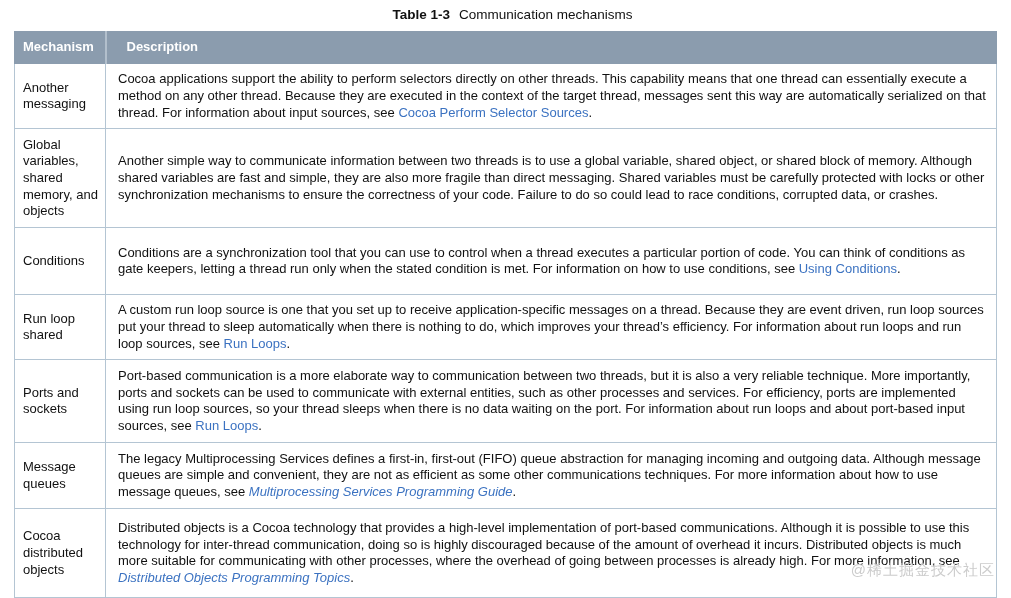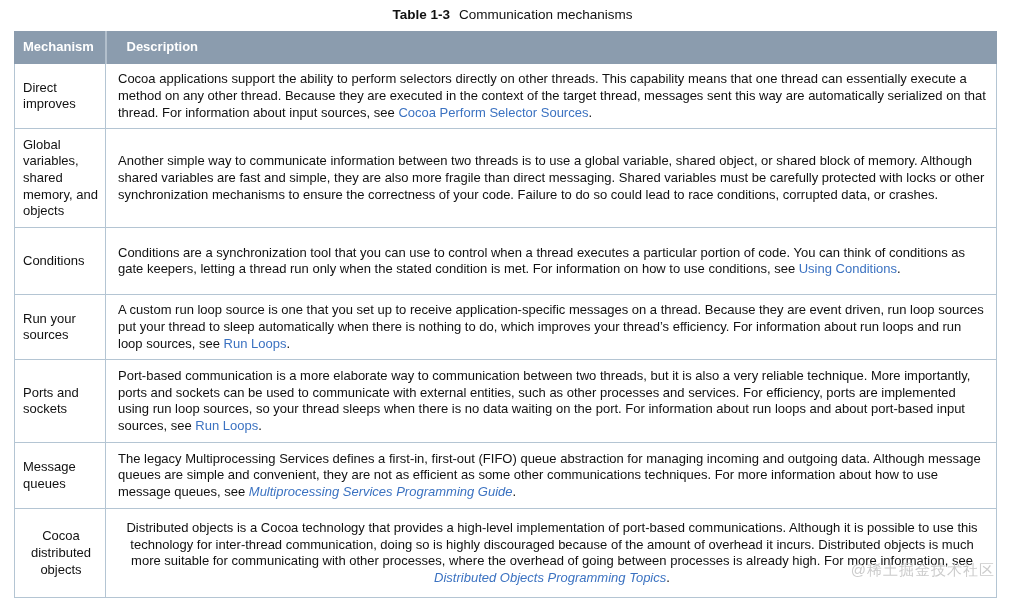--- a/index.html
+++ b/index.html
@@ -65,21 +65,21 @@
   }
   td.desc {
     padding: 6px 10px 6px 12px;
   }
   tr.row-0 { height: 65px; }
   tr.row-1 { height: 99px; }
   tr.row-2 { height: 67px; }
   tr.row-3 { height: 65px; }
   tr.row-4 { height: 83px; }
   tr.row-5 { height: 66px; }
-  tr.row-6 { height: 89px; text-align: center; }
+  tr.row-6 { height: 89px; }
   a.link {
     color: var(--link);
     text-decoration: none;
     cursor: pointer;
   }
   a.link.italic { font-style: italic; }
   .watermark {
     position: absolute;
     right: 16px;
     top: 561px;
@@ -104,33 +104,33 @@
       <col class="col-desc">
     </colgroup>
     <thead>
       <tr>
         <th class="th-mech">Mechanism</th>
         <th class="th-desc">Description</th>
       </tr>
     </thead>
     <tbody>
         <tr class="row-0">
-          <td class="mech">Direct improves</td>
+          <td class="mech">Another messaging</td>
           <td class="desc"><span>Cocoa applications support the ability to perform selectors directly on other threads. This capability means that one thread can essentially execute a method on any other thread. Because they are executed in the context of the target thread, messages sent this way are automatically serialized on that thread. For information about input sources, see </span><a href="#" class="link">Cocoa Perform Selector Sources</a><span>.</span></td>
         </tr>
         <tr class="row-1">
           <td class="mech">Global variables, shared memory, and objects</td>
           <td class="desc"><span>Another simple way to communicate information between two threads is to use a global variable, shared object, or shared block of memory. Although shared variables are fast and simple, they are also more fragile than direct messaging. Shared variables must be carefully protected with locks or other synchronization mechanisms to ensure the correctness of your code. Failure to do so could lead to race conditions, corrupted data, or crashes.</span></td>
         </tr>
         <tr class="row-2">
           <td class="mech">Conditions</td>
           <td class="desc"><span>Conditions are a synchronization tool that you can use to control when a thread executes a particular portion of code. You can think of conditions as gate keepers, letting a thread run only when the stated condition is met. For information on how to use conditions, see </span><a href="#" class="link">Using Conditions</a><span>.</span></td>
         </tr>
         <tr class="row-3">
-          <td class="mech">Run your sources</td>
+          <td class="mech">Run loop shared</td>
           <td class="desc"><span>A custom run loop source is one that you set up to receive application-specific messages on a thread. Because they are event driven, run loop sources put your thread to sleep automatically when there is nothing to do, which improves your thread’s efficiency. For information about run loops and run loop sources, see </span><a href="#" class="link">Run Loops</a><span>.</span></td>
         </tr>
         <tr class="row-4">
           <td class="mech">Ports and sockets</td>
           <td class="desc"><span>Port-based communication is a more elaborate way to communication between two threads, but it is also a very reliable technique. More importantly, ports and sockets can be used to communicate with external entities, such as other processes and services. For efficiency, ports are implemented using run loop sources, so your thread sleeps when there is no data waiting on the port. For information about run loops and about port-based input sources, see </span><a href="#" class="link">Run Loops</a><span>.</span></td>
         </tr>
         <tr class="row-5">
           <td class="mech">Message queues</td>
           <td class="desc"><span>The legacy Multiprocessing Services defines a first-in, first-out (FIFO) queue abstraction for managing incoming and outgoing data. Although message queues are simple and convenient, they are not as efficient as some other communications techniques. For more information about how to use message queues, see </span><a href="#" class="link italic">Multiprocessing Services Programming Guide</a><span>.</span></td>
         </tr>

